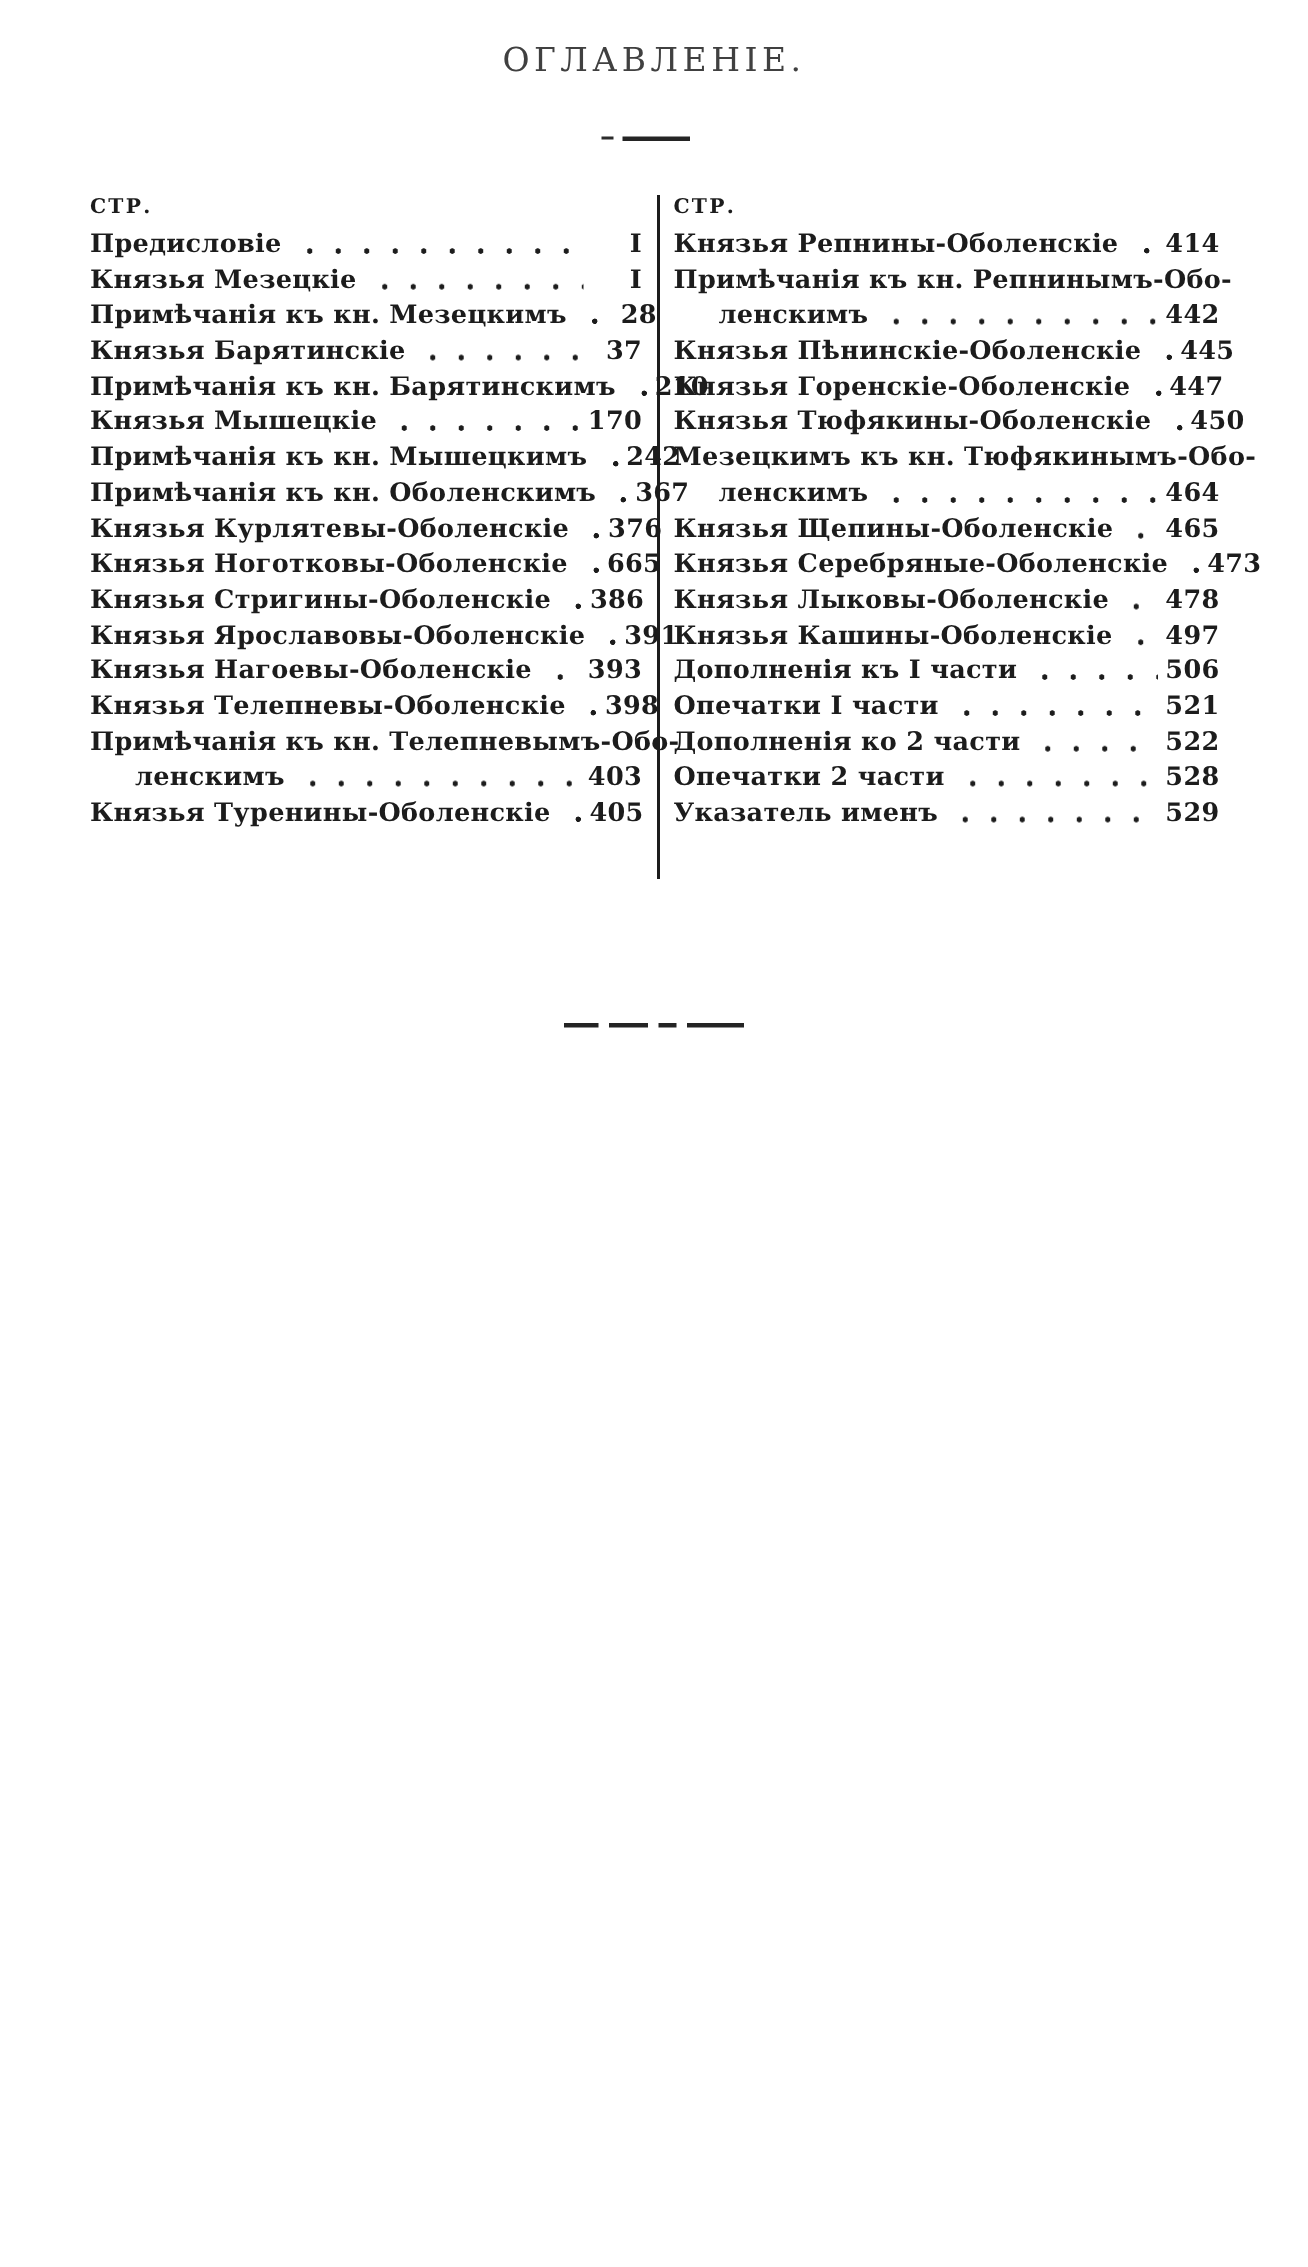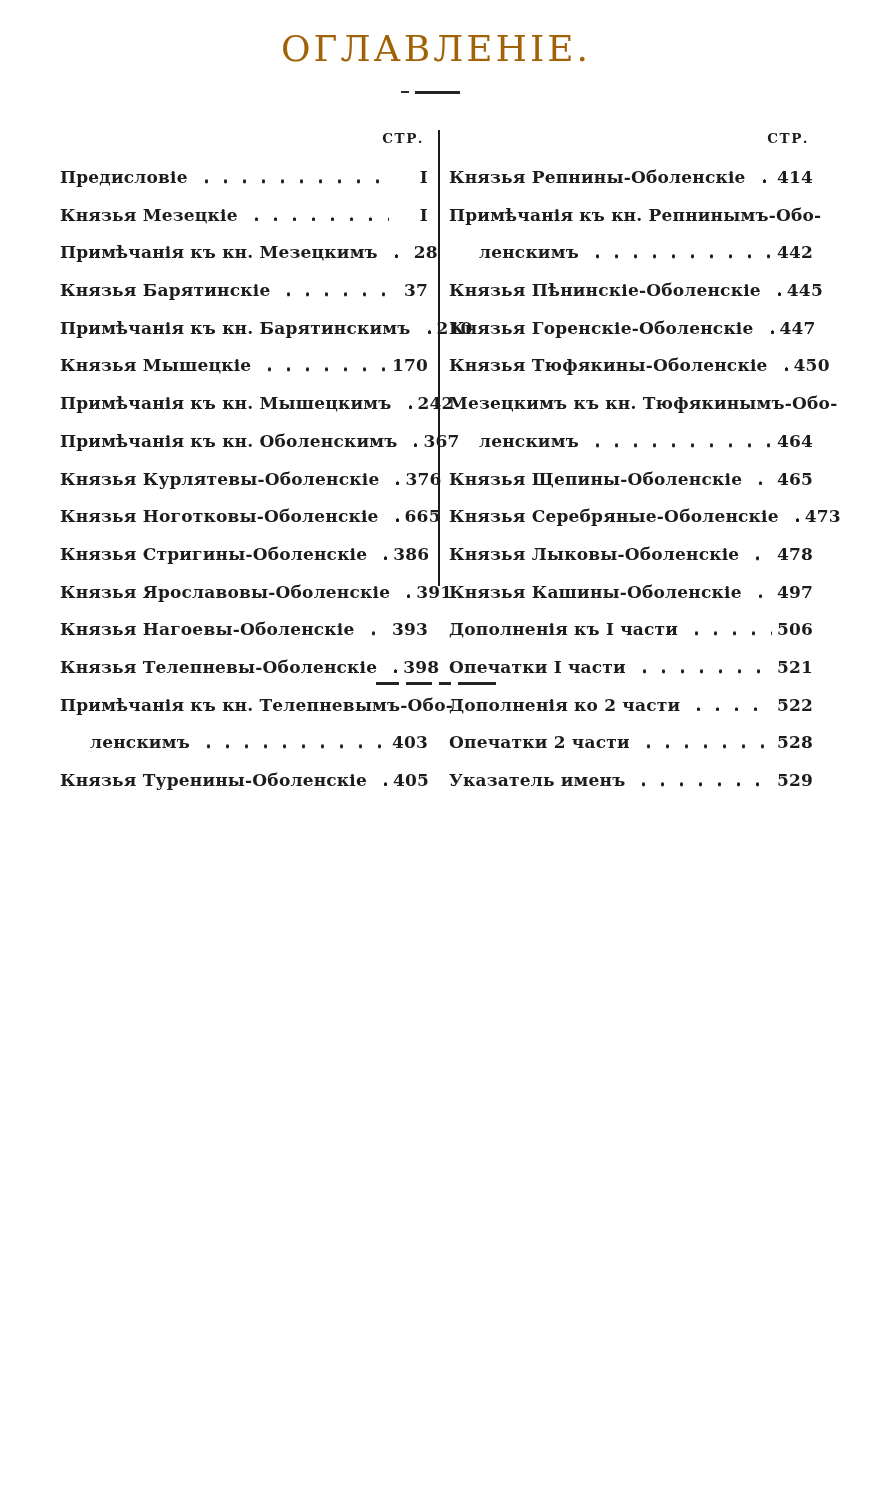--- a/index.html
+++ b/index.html
@@ -14,64 +14,63 @@
     font-family: "DejaVu Serif", "Liberation Serif", serif;
     color: #1c1c1c;
     overflow: hidden;
   }
   .page-title {
     position: absolute;
     top: 28px;
     left: 0;
     width: 100%;
     text-align: center;
-    font-size: 36px;
+    font-size: 22px;
     font-weight: 500;
     letter-spacing: 3px;
     margin: 0;
-    color: #a16207;
+    color: #404040;
   }
   .title-flourish {
     position: absolute;
     top: 91px;
     left: 401px;
     display: flex;
     gap: 6px;
     align-items: center;
   }
   .title-flourish .seg-a { width: 8px;  height: 2px;   background: #2c2c2c; }
   .title-flourish .seg-b { width: 45px; height: 2.5px; background: #242424; }
 
   .toc-col {
     position: absolute;
     top: 128px;
   }
   .toc-col.left  { left: 60px;  width: 368px; }
   .toc-col.right { left: 449px; width: 364px; }
 
   .col-header {
-    text-align: right;
+    text-align: left;
     font-size: 13.5px;
     font-weight: bold;
     letter-spacing: 1.5px;
     height: 24px;
     line-height: 20px;
     padding-right: 4px;
   }
 
   .row {
     display: flex;
     align-items: baseline;
     height: 23.7px;
     line-height: 23.7px;
     font-size: 17px;
     font-weight: bold;
     letter-spacing: 0.2px;
     white-space: nowrap;
-    margin-top: 14px;
   }
   .row .label { flex: 0 0 auto; }
   .row .label.cont { padding-left: 30px; }
   .row .leader {
     flex: 1 1 auto;
     align-self: stretch;
     min-width: 12px;
     margin: 0 5px 0 9px;
     background-image: radial-gradient(circle at 50% 64%, #1c1c1c 1.6px, rgba(0,0,0,0) 2px);
     background-size: 19px 23.7px;

